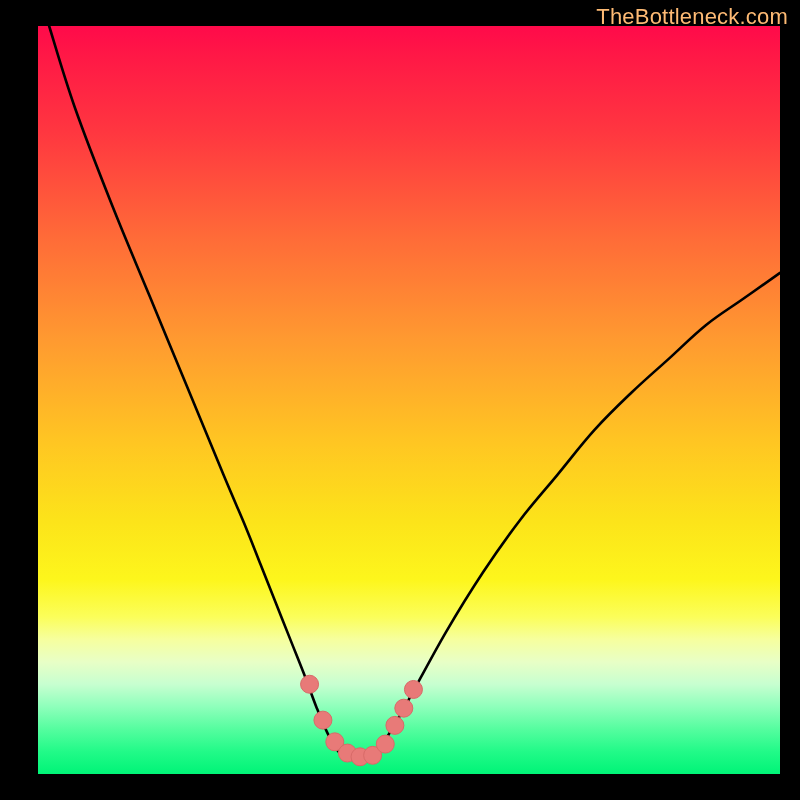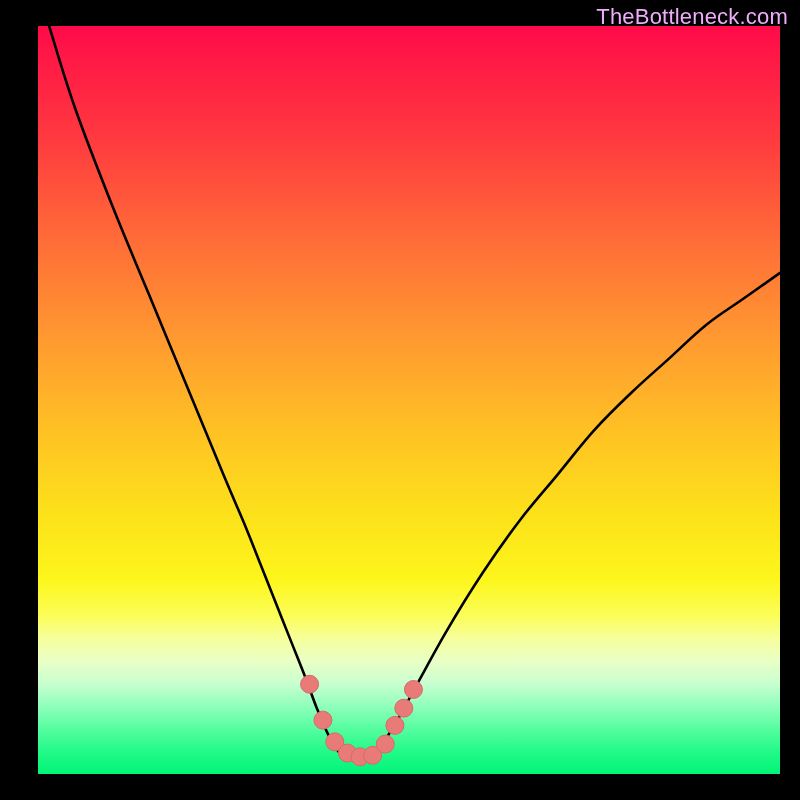--- a/index.html
+++ b/index.html
@@ -43,21 +43,21 @@
       #8effbb 91%,
       #55fd9f 94%,
       #22fa88 97%,
       #00f477 100%
     );
   }
   .watermark {
     position: absolute;
     top: 4px;
     right: 12px;
-    color: #f0abfc;
+    color: #fdba74;
     font-size: 22px;
     font-weight: 500;
     letter-spacing: 0.2px;
     font-family: Arial, Helvetica, sans-serif;
   }
   svg.overlay {
     position: absolute;
     left: 38px;
     top: 26px;
     width: 742px;

